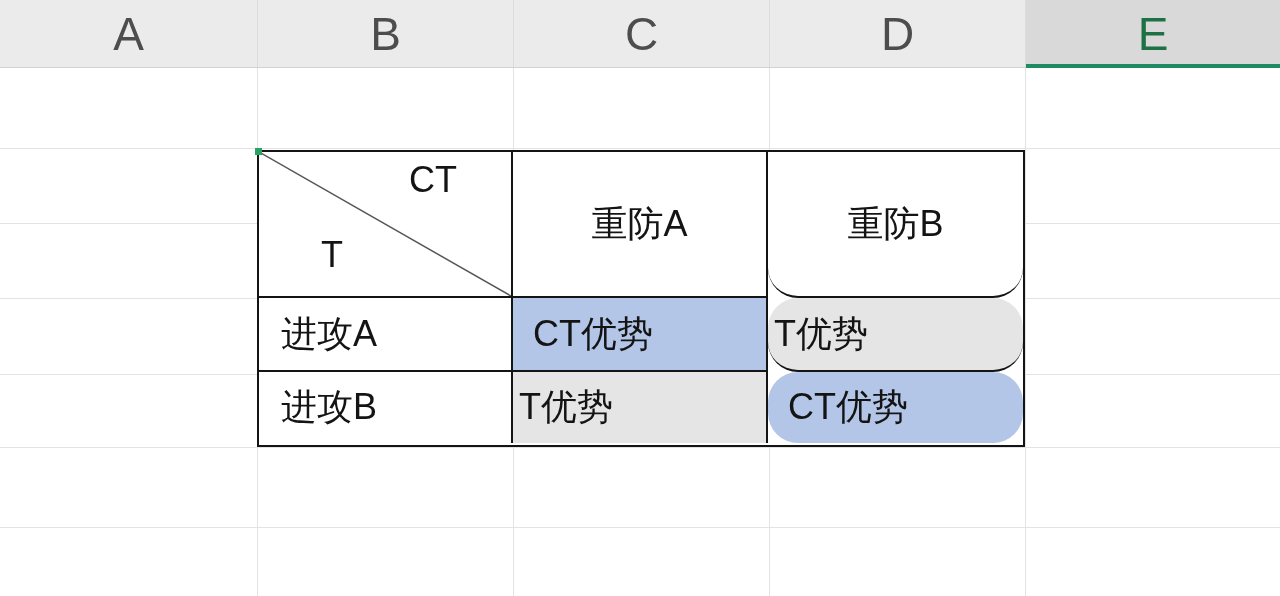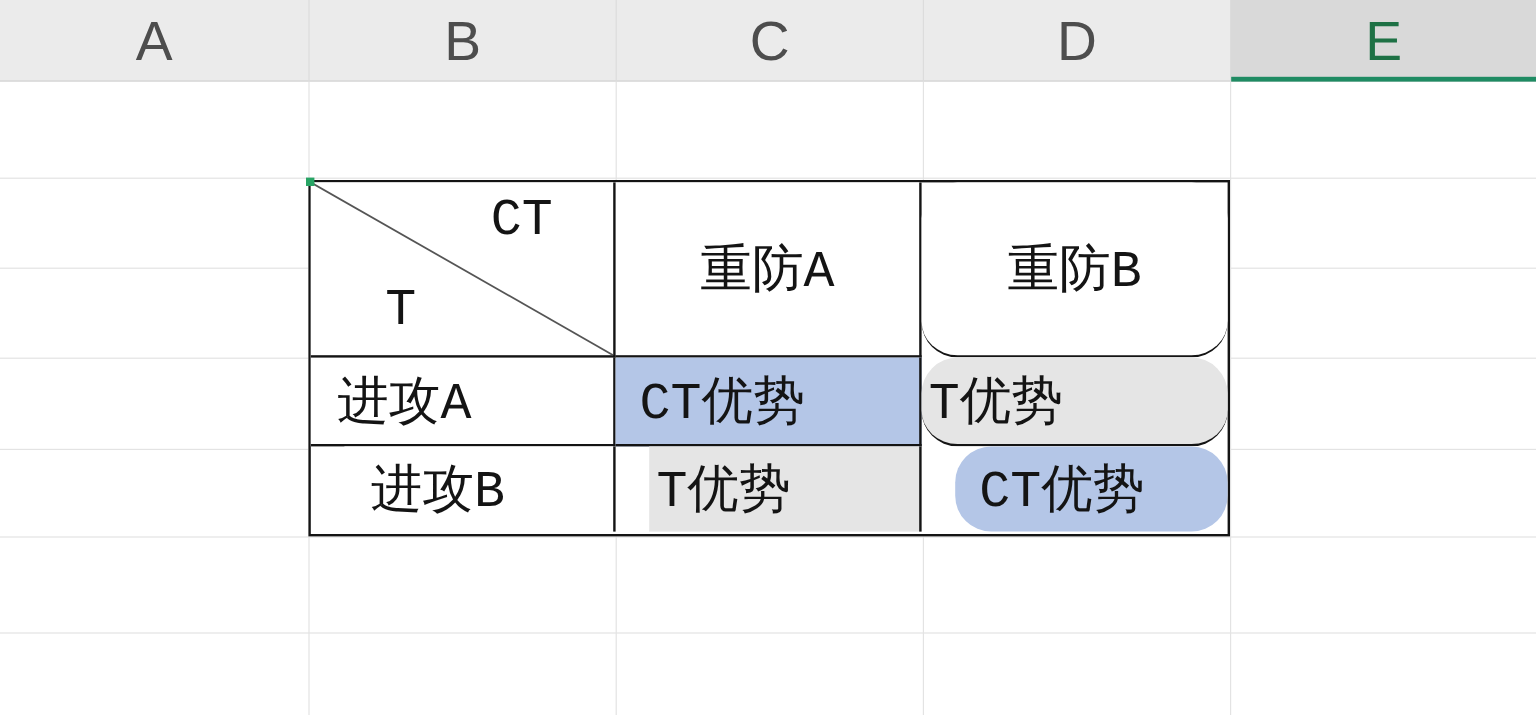--- a/index.html
+++ b/index.html
@@ -22,26 +22,26 @@
 
   
   .vline{position:absolute;width:1px;top:68px;height:528px;background:#e3e3e3;z-index:1;}
   .hline{position:absolute;left:0;width:1280px;height:1px;background:#e3e3e3;z-index:1;}
 
   
   .ptable{position:absolute;left:257px;top:150px;width:768px;height:297px;
           box-sizing:border-box;border:2px solid #141414;background:#ffffff;
           display:grid;grid-template-columns:254px 255px 255px;
           grid-template-rows:146px 74px 71px;z-index:2;
-          font-family:Liberation Mono, monospace;
-          font-size:43px;color:#141414;}
+          font-family:Liberation Sans, sans-serif;
+          font-size:36px;color:#141414;}
   .pcell{box-sizing:border-box;border-right:2px solid #141414;
          border-bottom:2px solid #141414;overflow:hidden;}
   .pcell.lastcol{border-right:none;border-radius:30px;}
-  .pcell.lastrow{border-bottom:none;margin-left:28px;}
+  .pcell.lastrow{border-bottom:none;}
   .hcell{display:flex;align-items:center;justify-content:center;background:#ffffff;}
   .labelcell{display:flex;align-items:center;padding-left:22px;background:#ffffff;}
   .datacell{display:flex;align-items:center;padding-left:6px;}
   .bg-blue{background:#b4c6e7;padding-left:20px;}
   .bg-orange{background:#e5e5e5;}
 
   
   .diagcell{position:relative;background:#ffffff;}
   .diagcell svg{position:absolute;left:0;top:0;width:100%;height:100%;}
   .diag-ct{position:absolute;left:150px;top:10px;line-height:1;}

